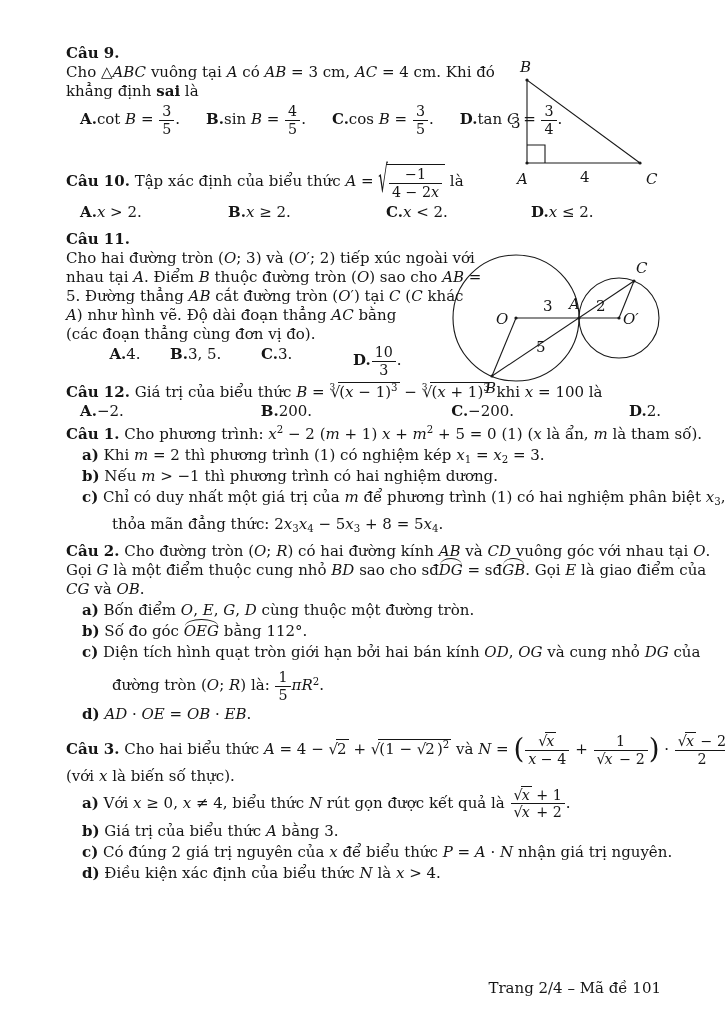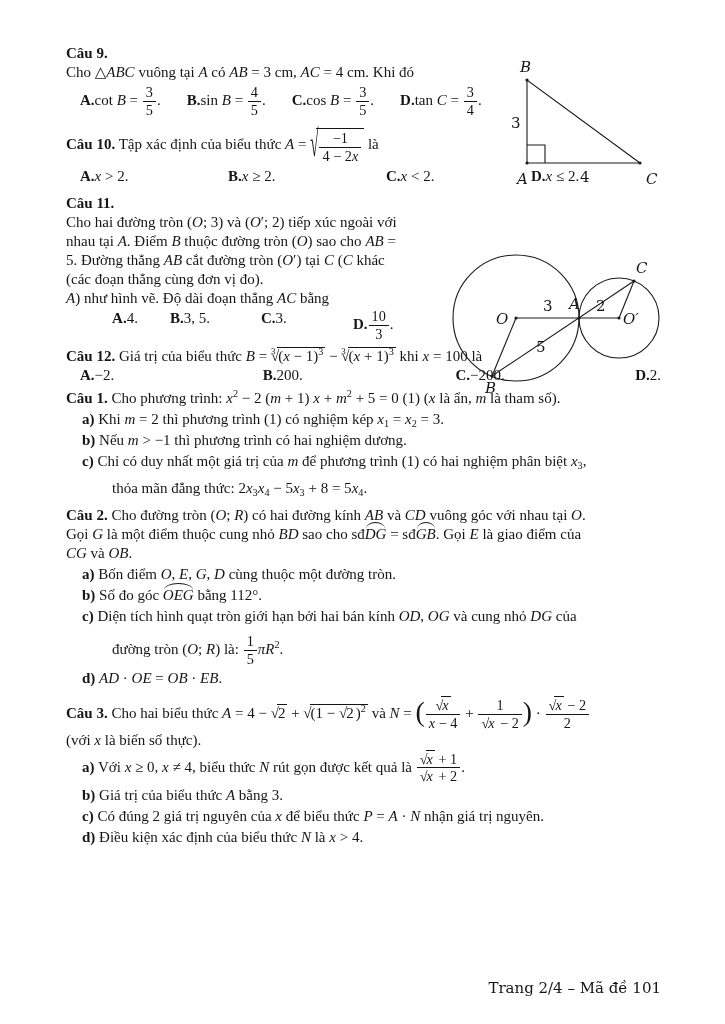--- a/index.html
+++ b/index.html
@@ -3,21 +3,21 @@
 <meta charset="utf-8">
 <style>
   html,body { margin:0; padding:0; background:#e8e8e8; }
   .page {
     position:relative; width:725px; height:1024px; margin:0 auto;
     background:#ffffff; color:#151515; overflow:hidden;
     font-family:"DejaVu Serif","Liberation Serif",serif;
     font-size:15px; line-height:19px;
   }
   .content { position:absolute; left:66px; top:44px; width:595px; }
-  .sec { margin-top:6px;font-family:Liberation Serif, serif; }
+  .sec { margin-top:6px; }
   .line { white-space:nowrap; }
   .narrow { width:440px; }
   i { font-style:italic; }
   b { font-weight:bold; }
   sup { font-size:0.68em; vertical-align:0.55em; line-height:0; }
   sub { font-size:0.68em; vertical-align:-0.25em; line-height:0; }
 
   
   .frac { display:inline-block; vertical-align:middle; text-align:center; line-height:1.05; font-size:0.95em; margin:0 1px; }
   .frac .n { display:block; padding:0 3px 1px; }
@@ -60,48 +60,49 @@
 </style>
 </head>
 <body>
 
 <div class="page">
   <div class="content">
 
     <div class="sec" style="margin-top:0;">
       <div class="line narrow"><b>Câu 9.</b></div>
       <div class="line narrow">Cho △<i>ABC</i> vuông tại <i>A</i> có <i>AB</i> = 3 cm, <i>AC</i> = 4 cm. Khi đó</div>
+      <div class="line narrow">khẳng định <b>sai</b> là</div>
       <div class="opts opts-flex">
         <span><b>A.</b>cot <i>B</i> = <span class="frac"><span class="n">3</span><span class="d">5</span></span>.</span>
         <span><b>B.</b>sin <i>B</i> = <span class="frac"><span class="n">4</span><span class="d">5</span></span>.</span>
         <span><b>C.</b>cos <i>B</i> = <span class="frac"><span class="n">3</span><span class="d">5</span></span>.</span>
         <span><b>D.</b>tan <i>C</i> = <span class="frac"><span class="n">3</span><span class="d">4</span></span>.</span>
       </div>
     </div>
 
-    <div class="sec" style="margin-top:10px;">
+    <div class="sec" style="margin-top:27px;">
       <div class="line"><b>Câu 10.</b> Tập xác định của biểu thức <i>A</i> = <span class="sq2">
             <span class="sgn">√</span>
             <span class="bar2"><span class="frac"><span class="n">−1</span><span class="d">4 − 2<i>x</i></span></span></span>
           </span> là</div>
       <div class="opts opts-grid4">
         <span><b>A.</b><i>x</i> &gt; 2.</span>
         <span><b>B.</b><i>x</i> ≥ 2.</span>
         <span><b>C.</b><i>x</i> &lt; 2.</span>
         <span><b>D.</b><i>x</i> ≤ 2.</span>
       </div>
     </div>
 
     <div class="sec" style="margin-top:8px;">
       <div class="line narrow"><b>Câu 11.</b></div>
       <div class="line narrow">Cho hai đường tròn (<i>O</i>; 3) và (<i>O</i>′; 2) tiếp xúc ngoài với</div>
       <div class="line narrow">nhau tại <i>A</i>. Điểm <i>B</i> thuộc đường tròn (<i>O</i>) sao cho <i>AB</i> =</div>
       <div class="line narrow">5. Đường thẳng <i>AB</i> cắt đường tròn (<i>O</i>′) tại <i>C</i> (<i>C</i> khác</div>
+      <div class="line narrow"><i>A</i>) như hình vẽ. Độ dài đoạn thẳng <i>AC</i> bằng</div>
       <div class="line narrow">(các đoạn thẳng cùng đơn vị đo).</div>
-      <div class="line narrow"><i>A</i>) như hình vẽ. Độ dài đoạn thẳng <i>AC</i> bằng</div>
       <div class="opts opts-q11" style="margin-top:1px;">
         <span><b>A.</b>4.</span>
         <span><b>B.</b>3, 5.</span>
         <span><b>C.</b>3.</span>
         <span><b>D.</b><span class="frac"><span class="n">10</span><span class="d">3</span></span>.</span>
       </div>
     </div>
 
     <div class="sec" style="margin-top:5px;">
       <div class="line"><b>Câu 12.</b> Giá trị của biểu thức <i>B</i> = <span class="sqrt"><sup class="ri">3</sup><span class="sgn">√</span><span class="bar">(<i>x</i> − 1)<sup>3</sup></span></span> − <span class="sqrt"><sup class="ri">3</sup><span class="sgn">√</span><span class="bar">(<i>x</i> + 1)<sup>3</sup></span></span> khi <i>x</i> = 100 là</div>

